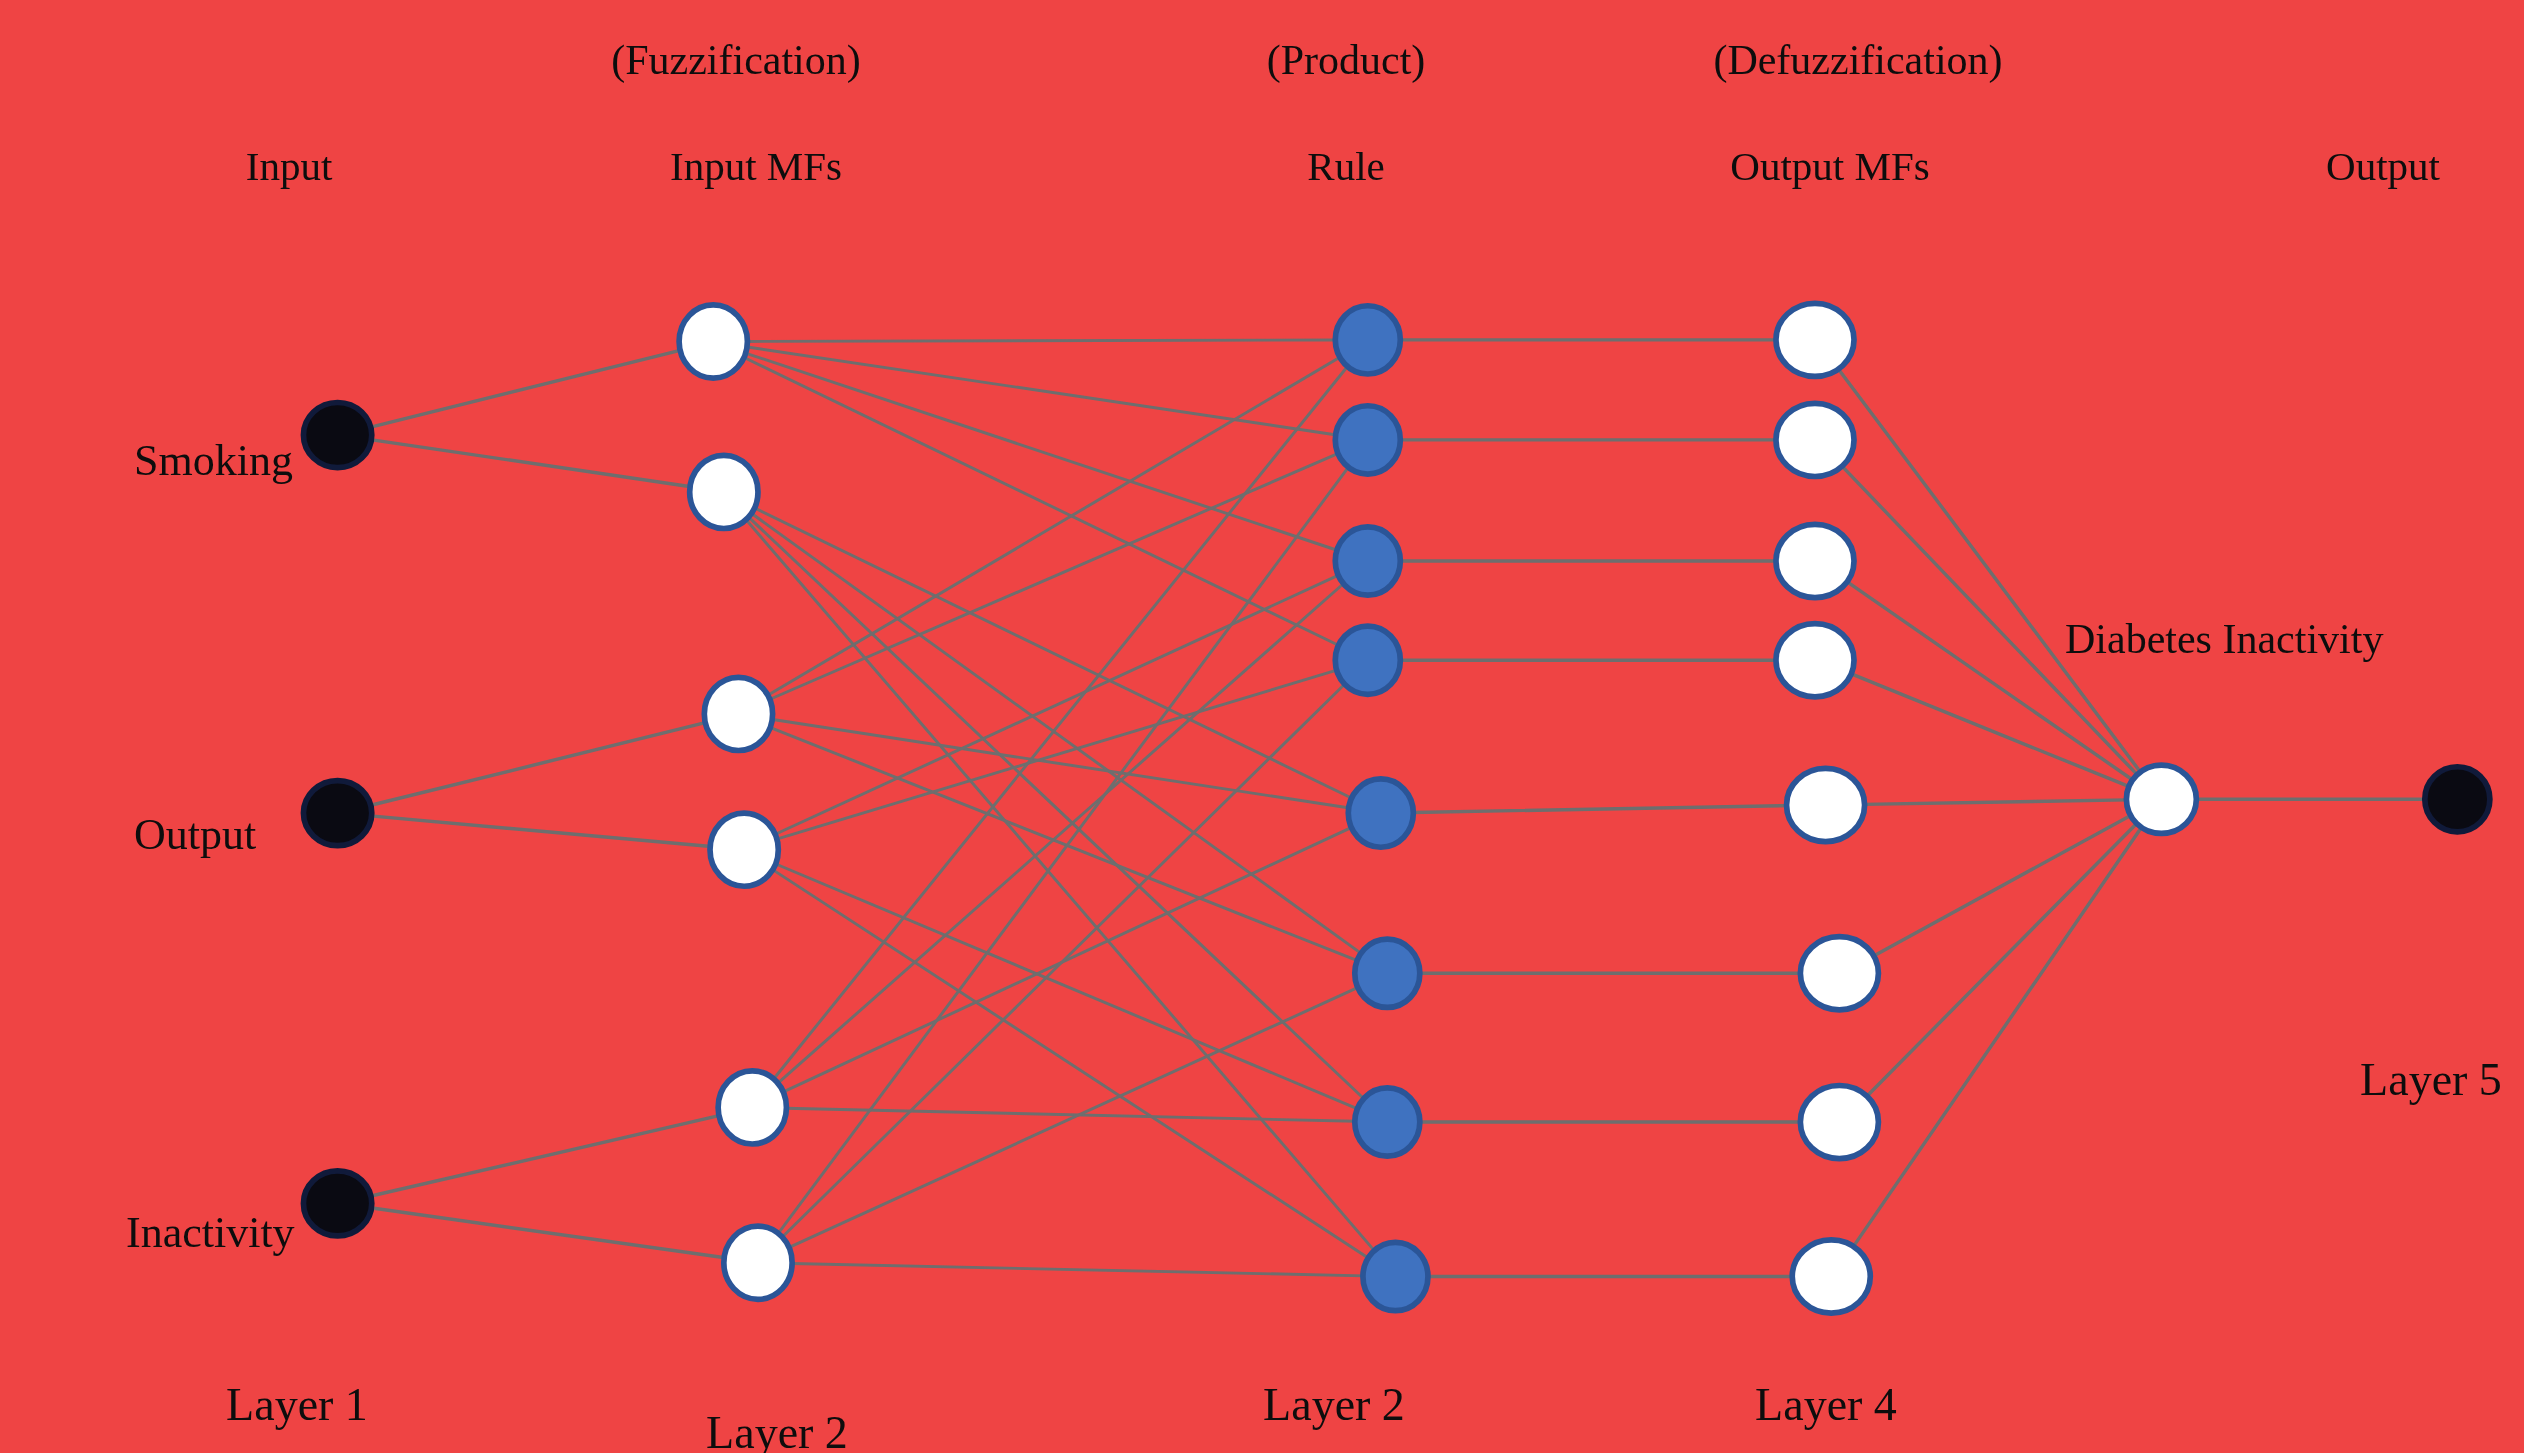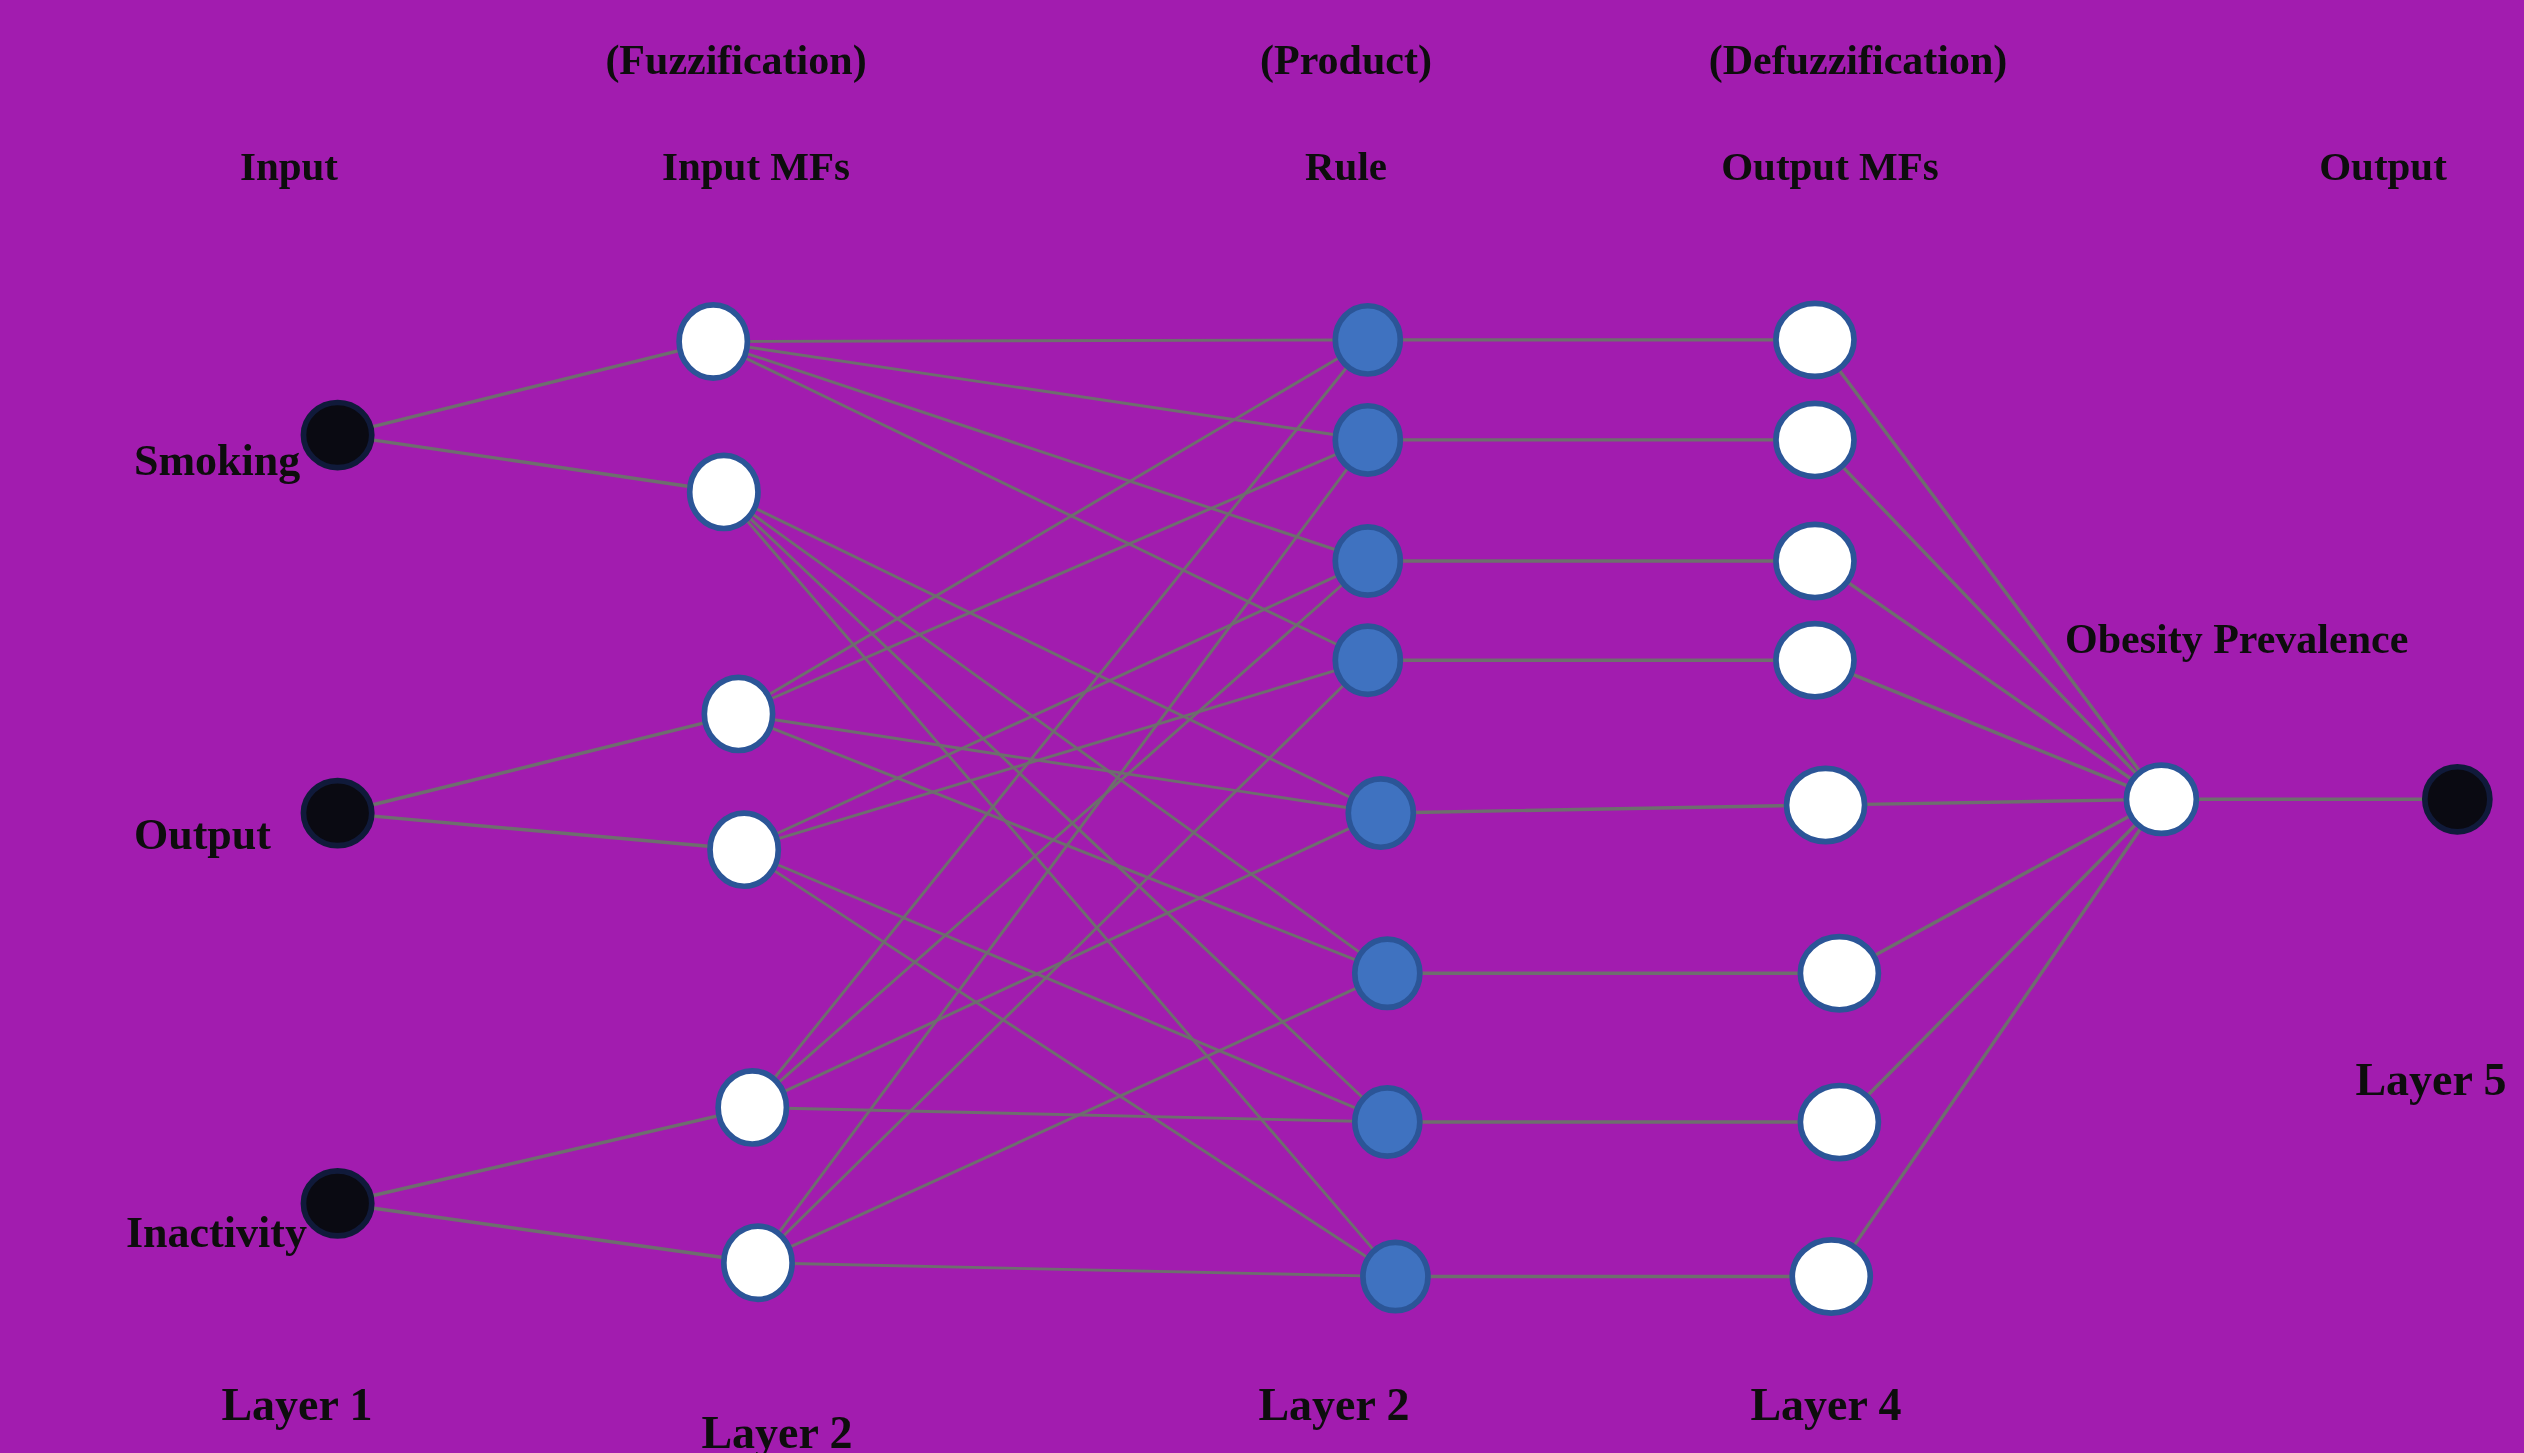--- a/index.html
+++ b/index.html
@@ -4,24 +4,23 @@
 <style>
   html, body {
     margin: 0;
     padding: 0;
     background: #ffffff;
   }
   #stage {
     position: relative;
     width: 2525px;
     height: 1453px;
-    background: #a21caf;
+    background: #ef4444;
     overflow: hidden;
     font-family: "Liberation Serif", "DejaVu Serif", serif;
-    font-weight: bold;
   }
   #net-svg {
     position: absolute;
     left: 0;
     top: 0;
     width: 2525px;
     height: 1453px;
   }
   .lbl {
     position: absolute;
@@ -138,21 +137,21 @@
       <div class="lbl stage-label ctr" style="left: 1346px; top: 39px;">(Product)</div>
       <div class="lbl stage-label ctr" style="left: 1858px; top: 39px;">(Defuzzification)</div>
       <div class="lbl col-label ctr" style="left: 289px; top: 146px;">Input</div>
       <div class="lbl col-label ctr" style="left: 756px; top: 146px;">Input MFs</div>
       <div class="lbl col-label ctr" style="left: 1346px; top: 146px;">Rule</div>
       <div class="lbl col-label ctr" style="left: 1830px; top: 146px;">Output MFs</div>
       <div class="lbl col-label ctr" style="left: 2383px; top: 146px;">Output</div>
       <div class="lbl input-label" style="left: 134px; top: 439px;">Smoking</div>
       <div class="lbl input-label" style="left: 134px; top: 813px;">Output</div>
       <div class="lbl input-label" style="left: 126px; top: 1211px; text-align: center;">Inactivity</div>
-      <div class="lbl output-label" style="left: 2065px; top: 618px;">Obesity Prevalence</div>
+      <div class="lbl output-label" style="left: 2065px; top: 618px;">Diabetes Inactivity</div>
       <div class="lbl layer-label ctr" style="left: 297px; top: 1382px;">Layer 1</div>
       <div class="lbl layer-label ctr" style="left: 777px; top: 1382px; margin-top: 28px;">Layer 2</div>
       <div class="lbl layer-label ctr" style="left: 1334px; top: 1382px;">Layer 2</div>
       <div class="lbl layer-label ctr" style="left: 1826px; top: 1382px; text-align: right;">Layer 4</div>
       <div class="lbl layer-label ctr" style="left: 2431px; top: 1057px;">Layer 5</div>
     </div>
 
 </div>
 
 

